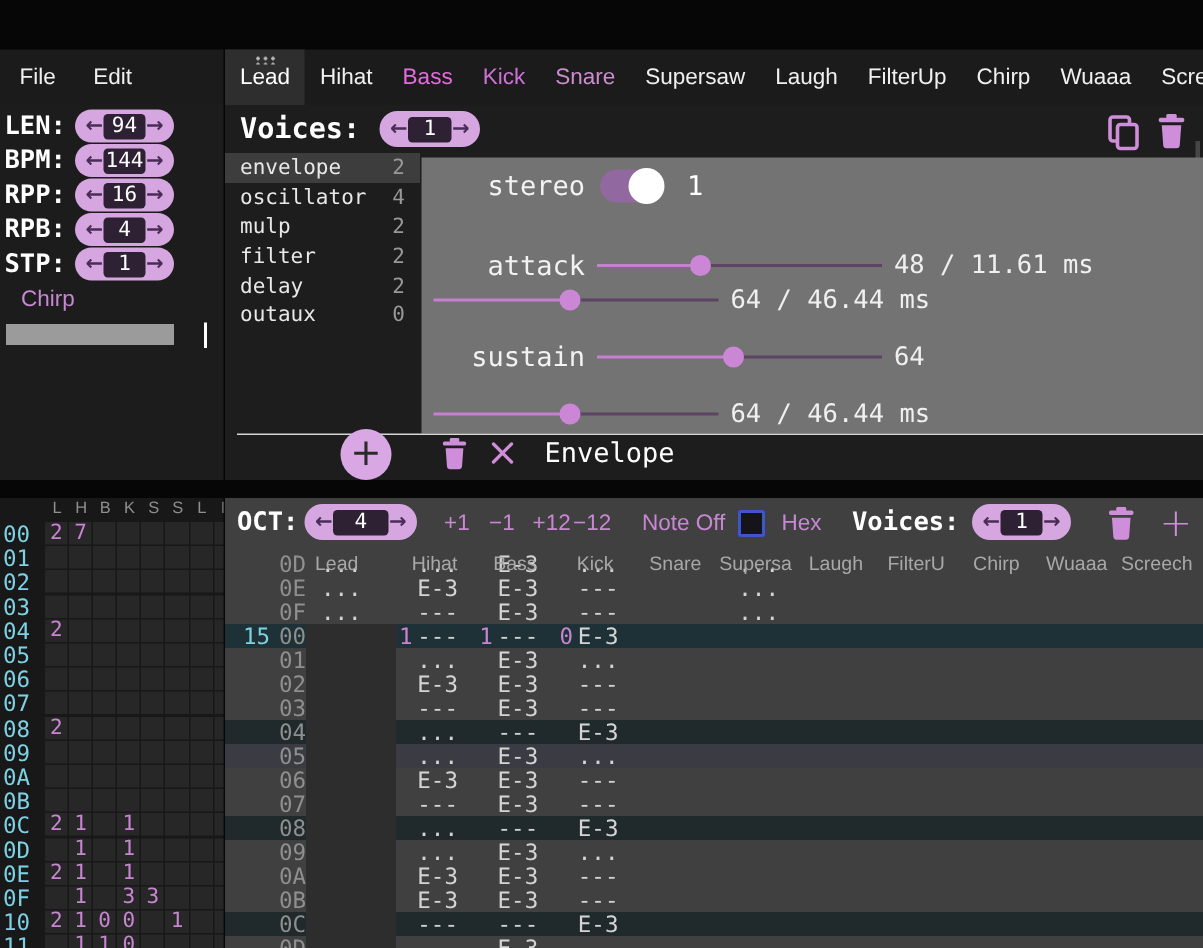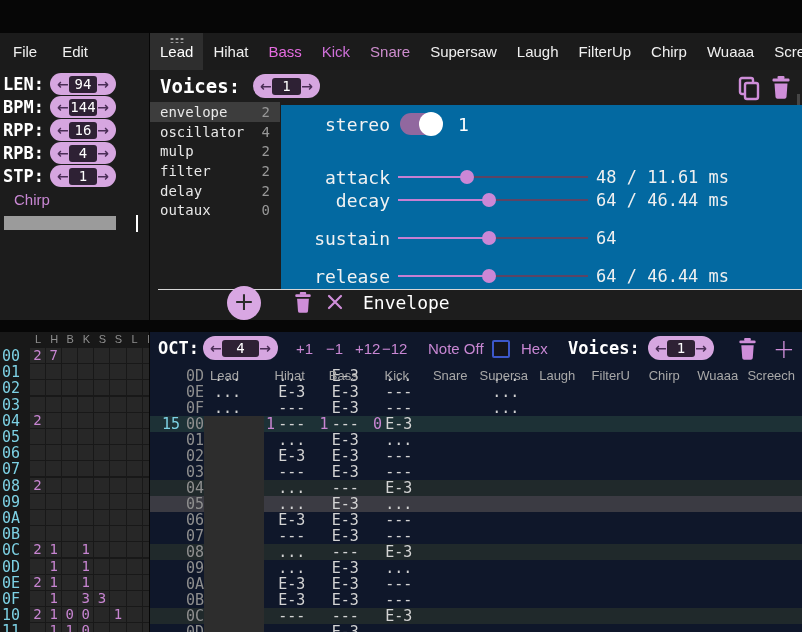--- a/index.html
+++ b/index.html
@@ -44,21 +44,21 @@
   
   .instr-panel{position:absolute;left:150px;top:70px;width:652px;height:250px;background:#1d1d1d;overflow:hidden;}
   .voices-label{position:absolute;left:10px;top:5px;font-size:19px;font-weight:bold;color:#fff;}
   .instr-panel .vmount{position:absolute;left:103px;top:4px;width:67px;height:24px;}
   .icon-btn{position:absolute;cursor:pointer;}
   .scroll-notch{position:absolute;right:2px;top:24px;width:3px;height:38px;background:#464646;}
   .unit-list{position:absolute;left:0;top:32px;width:130px;}
   .unit{height:19.7px;display:flex;align-items:center;padding:0 10px;font-size:14px;color:#e8e8e8;}
   .unit.sel{background:#3d3d3d;}
   .unit .cnt{margin-left:auto;color:#989898;}
-  .params{position:absolute;left:131px;top:35px;width:521px;height:184px;background:#0369a1;}
+  .params{position:absolute;left:131px;top:35px;width:521px;height:184px;background:#737373;}
   .param-row{position:absolute;left:0;width:521px;height:24px;display:flex;align-items:center;}
   .plabel{width:109px;text-align:right;font-size:18px;color:#f2f2f2;flex:0 0 auto;}
   .toggle{position:relative;width:42px;height:22px;border-radius:11px;background:#91689f;
     margin-left:10px;flex:0 0 auto;}
   .tknob{position:absolute;right:-1px;top:-1px;width:24px;height:24px;border-radius:50%;background:#fff;}
   .tvalue{margin-left:16px;font-size:18px;color:#fff;}
   .pslider{position:relative;width:190px;height:24px;margin-left:8px;flex:0 0 auto;}
   .tr1,.tr2{position:absolute;top:11px;height:2px;}
   .tr1{left:0;background:#c77fd2;}
   .tr2{background:#5d4465;}
@@ -73,21 +73,21 @@
   .order-panel{position:absolute;left:0;top:332px;width:149px;height:300px;background:#181818;overflow:hidden;}
   .ohead{position:absolute;left:30px;top:1px;display:flex;}
   .ohead span{width:16.1px;text-align:center;color:#8f8f8f;font-size:11px;
     font-family:"Liberation Sans",sans-serif;}
   .orow{position:absolute;left:0;width:160px;height:16.2px;}
   .olabel{position:absolute;left:2px;top:0;color:#7dd1e4;font-size:15px;line-height:16px;}
   .ocells{position:absolute;left:30px;top:0;display:flex;}
   .ocell{width:15.1px;height:15.1px;margin-right:1px;background:#272727;color:#c885d2;
     font-size:14px;line-height:15px;text-align:center;}
   
-  .pattern-panel{position:absolute;left:150px;top:332px;width:652px;height:300px;background:#0f172a;overflow:hidden;}
+  .pattern-panel{position:absolute;left:150px;top:332px;width:652px;height:300px;background:#404040;overflow:hidden;}
   .pt-item{position:absolute;font-family:"Liberation Sans",sans-serif;font-size:15px;color:#c887d3;}
   .pt-mono{position:absolute;font-family:"DejaVu Sans Mono",monospace;font-weight:bold;
     font-size:17px;color:#fff;}
   .pt-mount{position:absolute;width:75px;height:24px;}
   .checkbox{position:absolute;width:14px;height:14px;border:2px solid #3c57c9;border-radius:2px;
     background:#14141a;}
   .pt-plus{position:absolute;color:#cf8ed9;font-size:26px;font-weight:300;
     font-family:"DejaVu Sans",sans-serif;line-height:1;}
   .pheader{position:absolute;left:0;top:36px;width:652px;height:16px;display:flex;
     font-family:"Liberation Sans",sans-serif;font-size:13px;color:#a8a8a8;pointer-events:none;z-index:4;}
@@ -268,39 +268,37 @@
           <div class="param-row" style="top: 60px;">
             <span class="plabel">attack</span>
             <div class="pslider">
               <div class="tr1" style="width: 69px;"></div>
               <div class="tr2" style="left: 69px; width: 121px;"></div>
               <div class="knob" style="left: 62px;"></div>
             </div>
             <span class="pvalue">48 / 11.61 ms</span>
           </div>
           <div class="param-row" style="top: 83px;">
-            <span class="plabel">decay</span>
             <div class="pslider">
               <div class="tr1" style="width: 91px;"></div>
               <div class="tr2" style="left: 91px; width: 99px;"></div>
               <div class="knob" style="left: 84px;"></div>
             </div>
             <span class="pvalue">64 / 46.44 ms</span>
           </div>
           <div class="param-row" style="top: 121px;">
             <span class="plabel">sustain</span>
             <div class="pslider">
               <div class="tr1" style="width: 91px;"></div>
               <div class="tr2" style="left: 91px; width: 99px;"></div>
               <div class="knob" style="left: 84px;"></div>
             </div>
             <span class="pvalue">64</span>
           </div>
           <div class="param-row" style="top: 159px;">
-            <span class="plabel">release</span>
             <div class="pslider">
               <div class="tr1" style="width: 91px;"></div>
               <div class="tr2" style="left: 91px; width: 99px;"></div>
               <div class="knob" style="left: 84px;"></div>
             </div>
             <span class="pvalue">64 / 46.44 ms</span>
           </div>
         </div>
     </div>
 

